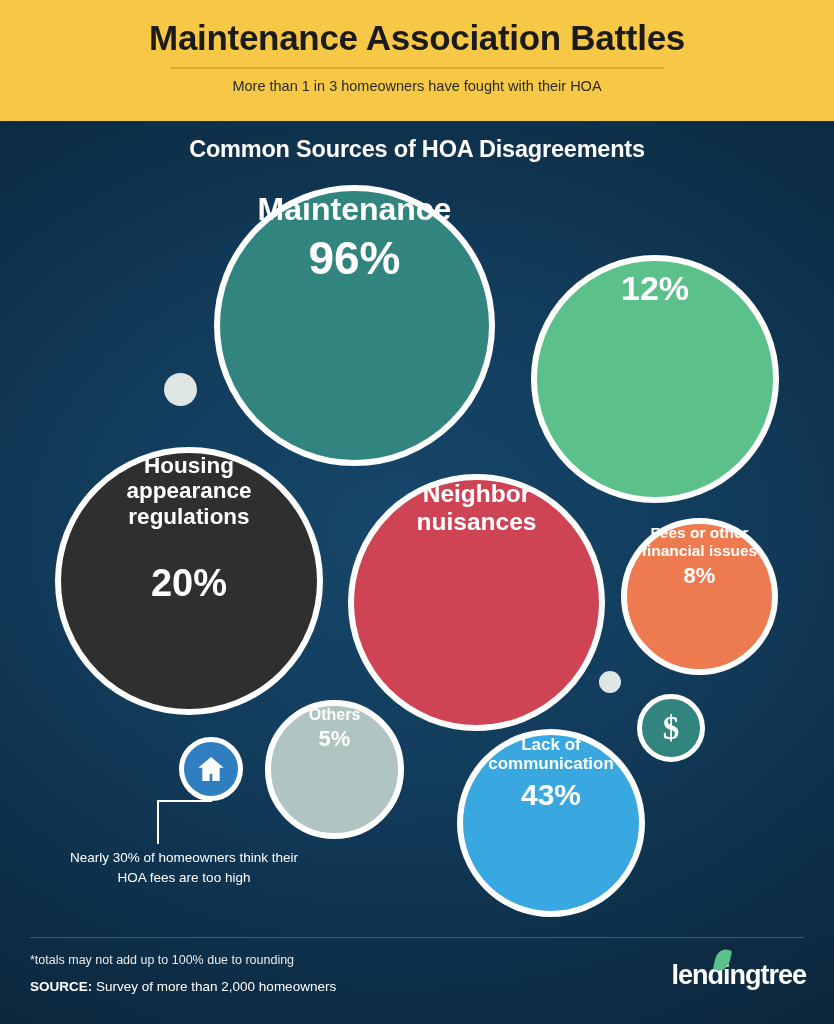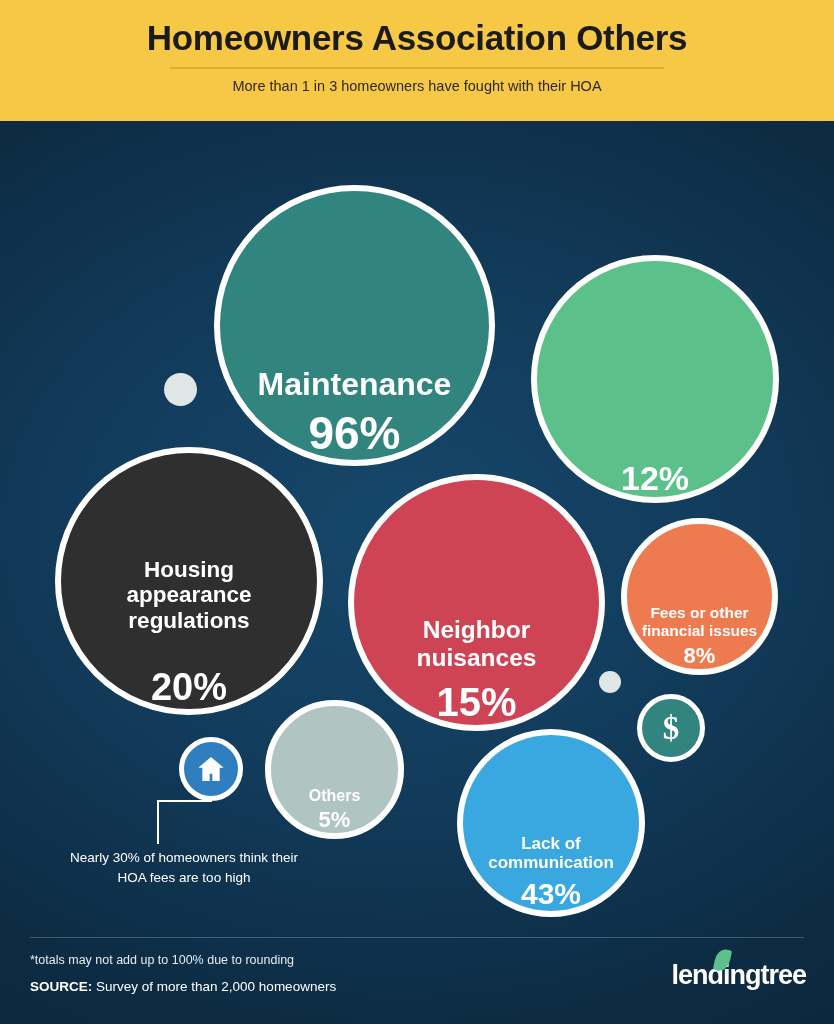--- a/index.html
+++ b/index.html
@@ -65,21 +65,21 @@
 
   
   .bubble {
     position: absolute;
     border-radius: 50%;
     border: 6px solid #ffffff;
     color: #ffffff;
     display: flex;
     flex-direction: column;
     align-items: center;
-    justify-content: flex-end;
+    justify-content: flex-start;
     text-align: center;
     line-height: 1.13;
   }
   .bubble .lbl { display: block; }
   .bubble .pct { display: block; font-weight: normal; }
 
   
   #b-maintenance {
     left: 214px; top: 185px; width: 281px; height: 281px;
     background: #32857f;
@@ -245,46 +245,46 @@
     border-radius: 60% 10% 60% 10%;
     transform: rotate(12deg);
   }
 </style>
 </head>
 <body>
 
 <div id="page">
 
   <div class="header">
-    <h1>Homeowners Association Others</h1>
+    <h1>Maintenance Association Battles</h1>
     <div class="rule"></div>
     <div class="sub">More than 1 in 3 homeowners have fought with their HOA</div>
   </div>
 
+  <div class="section-title">Common Sources of HOA Disagreements</div>
 
   <div class="dot" id="dot-1"></div>
   <div class="dot" id="dot-2"></div>
 
   <div class="bubble" id="b-maintenance" style="background: rgb(50, 133, 127);">
     <span class="lbl">Maintenance</span>
     <span class="pct">96%</span>
   </div>
 
   <div class="bubble" id="b-rules" style="background: rgb(92, 192, 138);">
     <span class="pct">12%</span>
   </div>
 
   <div class="bubble" id="b-housing" style="background: rgb(47, 47, 47);">
     <span class="lbl">Housing appearance regulations</span>
     <span class="pct">20%</span>
   </div>
 
   <div class="bubble" id="b-neighbor" style="background: rgb(207, 68, 85);">
     <span class="lbl">Neighbor nuisances</span>
-    <span class="pct">15%</span>
   </div>
 
   <div class="bubble" id="b-fees" style="background: rgb(238, 122, 79);">
     <span class="lbl">Fees or other financial issues</span>
     <span class="pct">8%</span>
   </div>
 
   <div class="bubble" id="b-comm" style="background: rgb(58, 168, 224);">
     <span class="lbl">Lack of communication</span>
     <span class="pct">43%</span>

